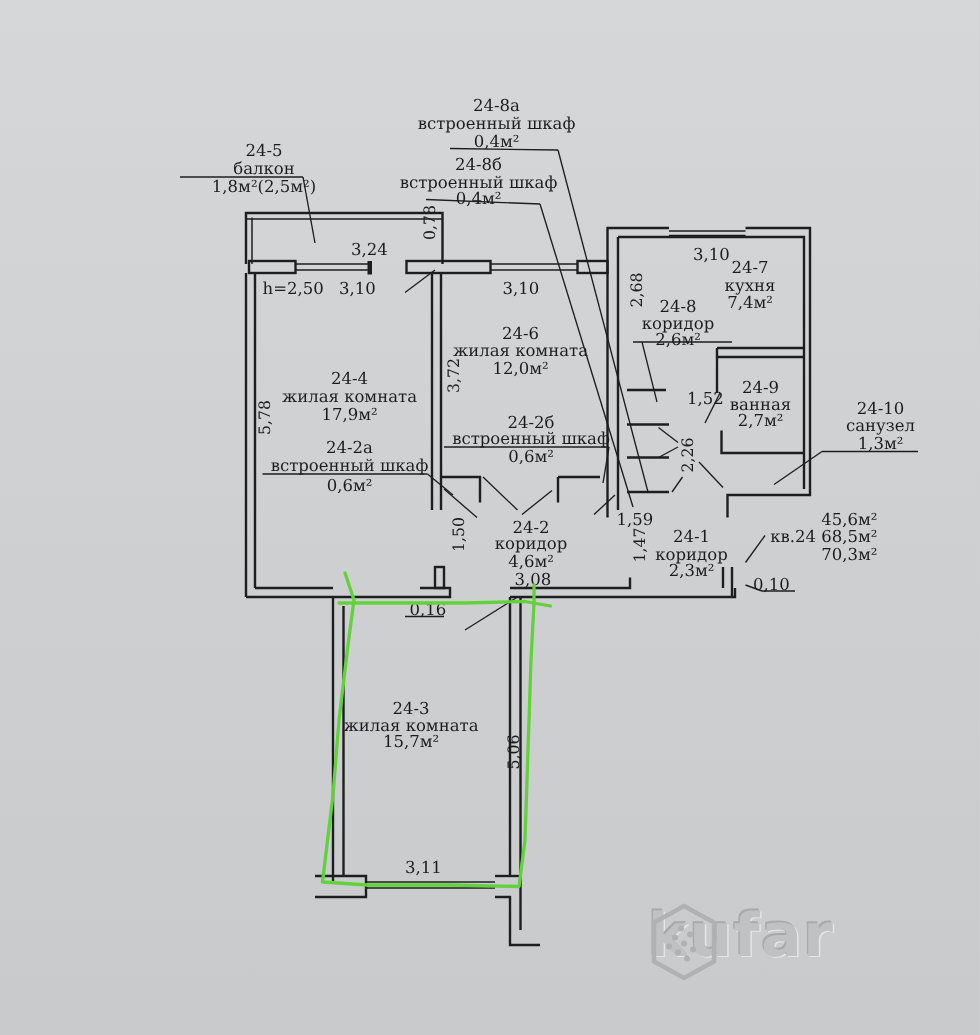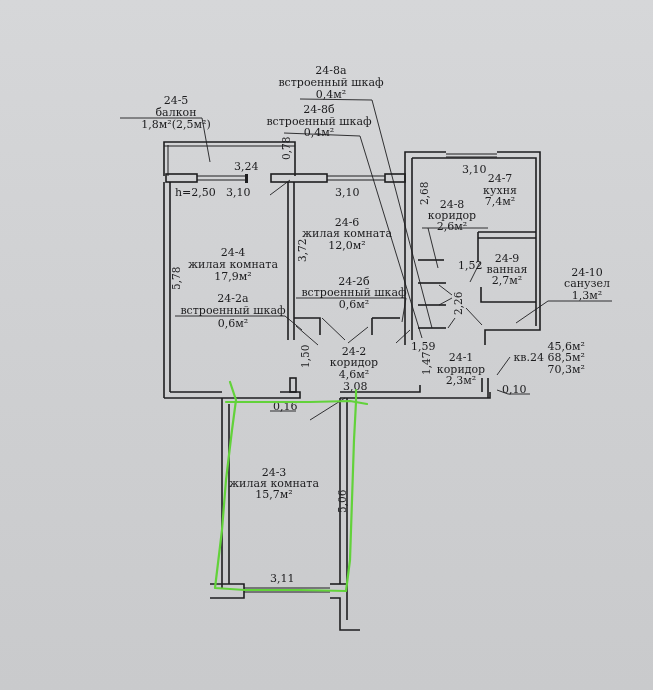--- a/index.html
+++ b/index.html
@@ -209,13 +209,29 @@
     <text class="lbl-sm" transform="translate(462,315) rotate(-90)">2,26</text>
     <text class="lbl-sm" transform="translate(309,368) rotate(-90)">1,50</text>
     <text class="lbl-sm" transform="translate(430,375) rotate(-90)">1,47</text>
     <text class="lbl-sm" transform="translate(346,513) rotate(-90)">5,06</text>
   </g>
 
   <polyline class="green" points="230,382 236,400 232,430 226,480 222,530 215,588 245,590 300,590 346,591 350,560 352,500 354,440 356,402 356,390"></polyline>
   <polyline class="green" points="226,402 270,402 310,402 350,401 367,404"></polyline>
 </svg>
 
+<div class="wm">
+  <svg width="48" height="54" viewBox="0 0 48 54">
+    <polygon points="24,3 44,14 44,40 24,51 4,40 4,14" fill="none" stroke="#b0b1b3" stroke-width="3"></polygon>
+    <g fill="#b0b1b3">
+      <circle cx="22" cy="18" r="2"></circle>
+          <circle cx="28" cy="22" r="2"></circle>
+          <circle cx="18" cy="24" r="2"></circle>
+      <circle cx="24" cy="28" r="2"></circle>
+          <circle cx="30" cy="32" r="2"></circle>
+          <circle cx="20" cy="34" r="2"></circle>
+      <circle cx="26" cy="38" r="2"></circle>
+          <circle cx="14" cy="30" r="2"></circle>
+    </g>
+  </svg>
+  <span class="wm-text">kufar</span>
 </div>
+</div>
 
 </body></html>

